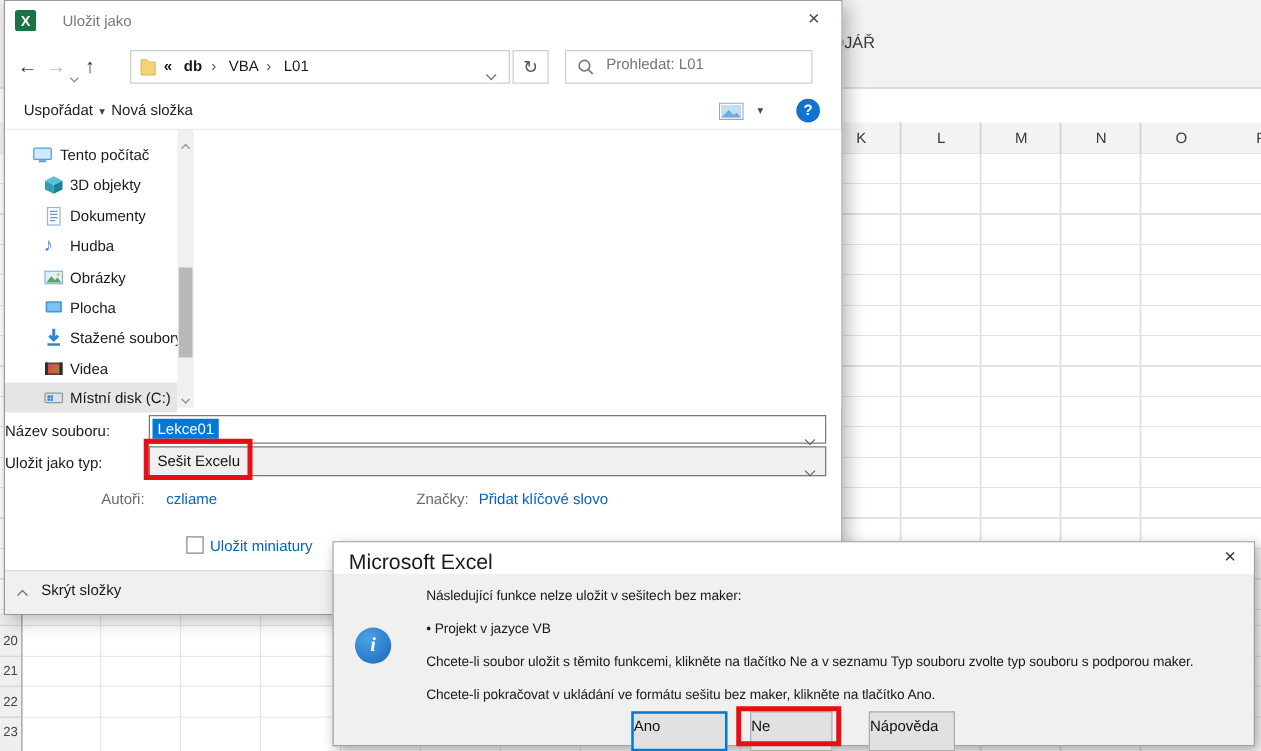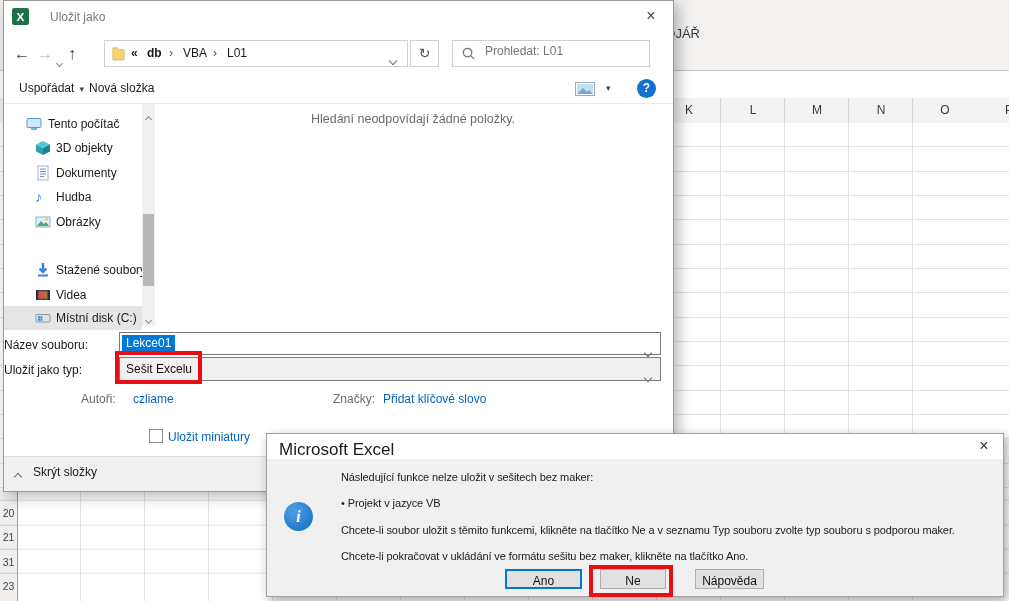--- a/index.html
+++ b/index.html
@@ -87,22 +87,22 @@
   .msgbox{left:266px;top:433px;width:738px;height:164px;background:#f0f0f0;border:1px solid #a0a0a0;
     box-shadow:3px 4px 10px rgba(0,0,0,.35);box-sizing:border-box;}
   .mb-titlebar{left:0;top:0;width:100%;height:25px;background:#fff;}
   .mb-title{left:12px;top:6px;font-size:17px;color:#1a1a1a;}
   .mb-close{right:6px;top:1px;width:26px;height:22px;text-align:center;line-height:22px;font-size:16px;color:#333;}
   .mb-info{left:17px;top:68px;width:29px;height:29px;border-radius:50%;
     background:radial-gradient(circle at 35% 30%,#4da0e4,#1769bd);color:#fff;
     font-size:16px;font-weight:bold;font-style:italic;text-align:center;line-height:29px;
     font-family:"Liberation Serif","DejaVu Serif",serif;}
   .mb-line{position:absolute;left:74px;font-size:11px;letter-spacing:-.1px;color:#1a1a1a;white-space:nowrap;}
-  .mb-btn{position:absolute;top:135px;height:20px;background:#e1e1e1;border:1px solid #adadad;
-    box-sizing:border-box;text-align:center;line-height:21px;font-size:12px;color:#111;}
+  .mb-btn{position:absolute;top:135px;height:32px;background:#e1e1e1;border:1px solid #adadad;
+    box-sizing:border-box;line-height:21px;font-size:12px;color:#111;}
   .mb-btn.default{border:2px solid #0078d7;}
 
   
   .redbox{border:4px solid #e80f14;background:transparent;box-sizing:border-box;}
 
   
   .z-bg{z-index:1;} .z-dlg{z-index:10;} .z-red1{z-index:15;} .z-msg{z-index:20;} .z-red2{z-index:40;}
 </style>
 </head>
 <body>
@@ -119,21 +119,21 @@
     <div class="xl-colcell" style="left:785px">M</div>
     <div class="xl-colcell" style="left:849px">N</div>
     <div class="xl-colcell" style="left:913px">O</div>
     <div class="xl-colcell" style="left:977px">P</div>
   </div>
   <div class="abs xl-grid-a z-bg"></div>
   <div class="abs xl-grid-b z-bg"></div>
   <div class="abs xl-rowheader z-bg">
     <div class="xl-rownum" style="top:11px">20</div>
     <div class="xl-rownum" style="top:35.3px">21</div>
-    <div class="xl-rownum" style="top:59.7px">31</div>
+    <div class="xl-rownum" style="top:59.7px">22</div>
     <div class="xl-rownum" style="top:84px">23</div>
     <div class="xl-rownum" style="top:108.3px">24</div>
   </div>
 
   <div class="abs save-dlg z-dlg">
 
     <div class="abs sd-titlebar">
       <span class="abs" style="left:8px;top:7px;width:17px;height:17px">
         <svg width="17" height="17" viewBox="0 0 16 16">
             <rect width="16" height="16" rx="2" fill="#1e7145"></rect>
@@ -221,20 +221,27 @@
         <span class="lb" style="left:52px">Hudba</span>
       </div>
       <div class="side-item" style="top:105.6px">
         <span class="ic" style="left:31px"><svg width="16" height="16" viewBox="0 0 16 16">
               <rect x="1" y="3" width="14" height="10" fill="#dff0fa" stroke="#8fb4d2"></rect>
               <polygon points="2,12 6,7 9,10 11,8 14,12" fill="#59a662"></polygon>
               <circle cx="11.5" cy="5.5" r="1.3" fill="#f2c24e"></circle>
             </svg></span>
         <span class="lb" style="left:52px">Obrázky</span>
       </div>
+      <div class="side-item" style="top:130px">
+        <span class="ic" style="left:31px"><svg width="16" height="16" viewBox="0 0 16 16">
+              <rect x="1.5" y="3" width="13" height="9" rx="1" fill="#3f97e0"></rect>
+              <rect x="2.8" y="4.2" width="10.4" height="6.6" fill="#7fc0f0"></rect>
+            </svg></span>
+        <span class="lb" style="left:52px">Plocha</span>
+      </div>
       <div class="side-item" style="top:154.4px">
         <span class="ic" style="left:31px"><svg width="16" height="16" viewBox="0 0 16 16">
               <path d="M8 1v8M4.5 6.5L8 10l3.5-3.5" stroke="#2f86d6" stroke-width="2.4" fill="none"></path>
               <path d="M3 13.5h10" stroke="#2f86d6" stroke-width="2"></path>
             </svg></span>
         <span class="lb" style="left:52px">Stažené soubory</span>
       </div>
       <div class="side-item" style="top:178.8px">
         <span class="ic" style="left:31px"><svg width="16" height="16" viewBox="0 0 16 16">
               <rect x="1" y="3" width="14" height="10" fill="#4a4a4a"></rect>
@@ -255,21 +262,20 @@
             </svg></span>
         <span class="lb" style="left:52px">Místní disk (C:)</span>
       </div>
 
       <div class="sbar">
         <div class="sbar-btn" style="top:4px"><span class="chev sm up" style="margin-top:5px"></span></div>
         <div class="sbar-thumb"></div>
         <div class="sbar-btn" style="bottom:2px"><span class="chev sm" style="margin-top:3px"></span></div>
       </div>
 
-      <div class="abs empty-msg">Hledání neodpovídají žádné položky.</div>
     </div>
 
     <div class="fld-label" style="top:337px">Název souboru:</div>
     <div class="abs fname-box">
       <span class="fname-val">Lekce01</span>
       <span class="combo-chev"><span class="chev"></span></span>
     </div>
     <div class="fld-label" style="top:362px">Uložit jako typ:</div>
     <div class="abs ftype-box">
       <span class="ftype-val">Sešit Excelu</span>

